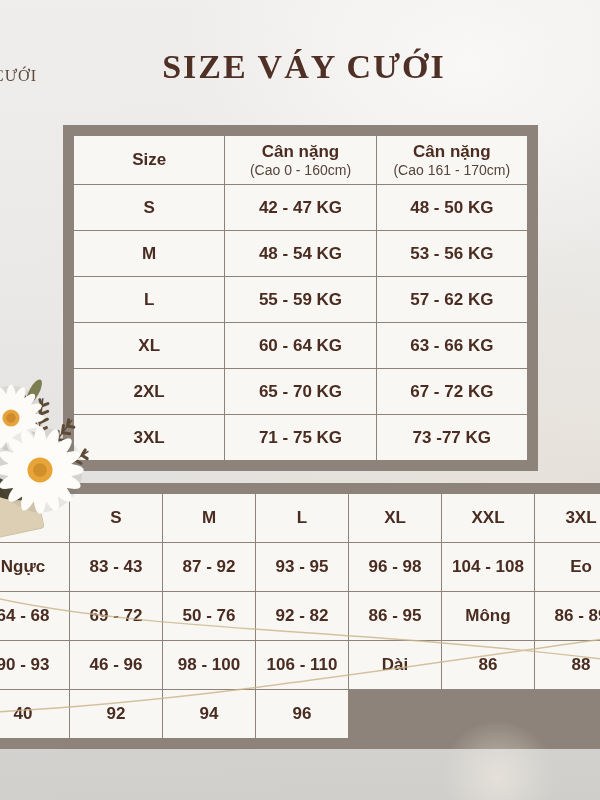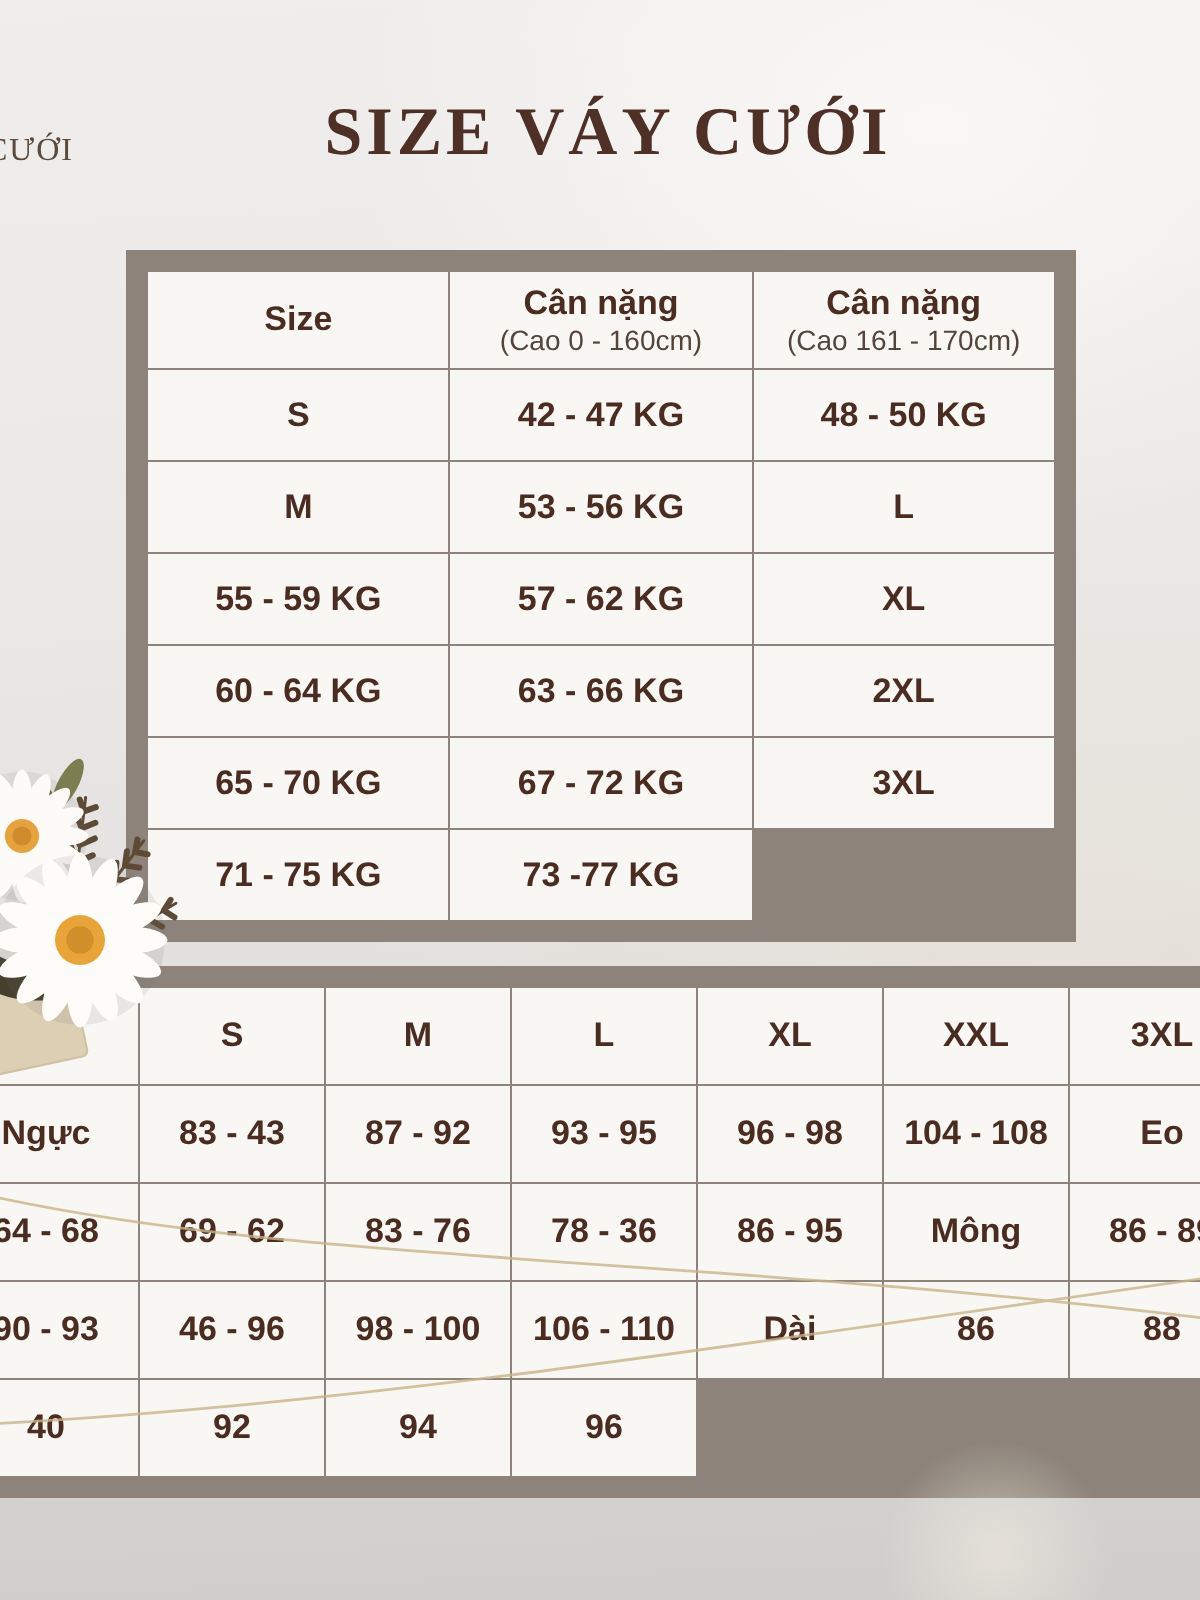--- a/index.html
+++ b/index.html
@@ -54,20 +54,21 @@
     <div class="cell">
       <span>Cân nặng</span>
       <span class="hsub">(Cao 161 - 170cm)</span>
     </div>
 
     <div class="cell">S</div>
     <div class="cell">42 - 47 KG</div>
     <div class="cell">48 - 50 KG</div>
 
     <div class="cell">M</div>
+    <div class="cell">48 - 54 KG</div>
     <div class="cell">53 - 56 KG</div>
 
     <div class="cell">L</div>
     <div class="cell">55 - 59 KG</div>
     <div class="cell">57 - 62 KG</div>
 
     <div class="cell">XL</div>
     <div class="cell">60 - 64 KG</div>
     <div class="cell">63 - 66 KG</div>
 
@@ -91,23 +92,23 @@
 
     <div class="cell">Ngực</div>
     <div class="cell">83 - 43</div>
     <div class="cell">87 - 92</div>
     <div class="cell">93 - 95</div>
     <div class="cell">96 - 98</div>
     <div class="cell">104 - 108</div>
 
     <div class="cell">Eo</div>
     <div class="cell">64 - 68</div>
-    <div class="cell">69 - 62</div>
-    <div class="cell">83 - 76</div>
-    <div class="cell">78 - 36</div>
+    <div class="cell">69 - 72</div>
+    <div class="cell">50 - 76</div>
+    <div class="cell">92 - 82</div>
     <div class="cell">86 - 95</div>
 
     <div class="cell">Mông</div>
     <div class="cell">86 - 89</div>
     <div class="cell">90 - 93</div>
     <div class="cell">46 - 96</div>
     <div class="cell">98 - 100</div>
     <div class="cell">106 - 110</div>
 
     <div class="cell">Dài</div>

